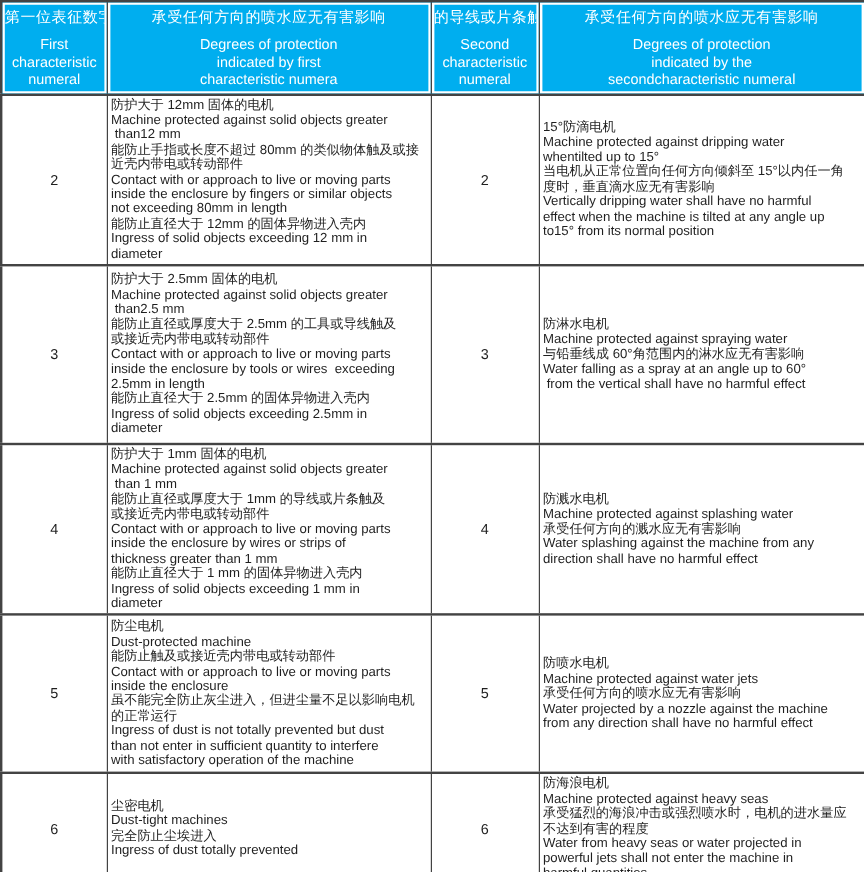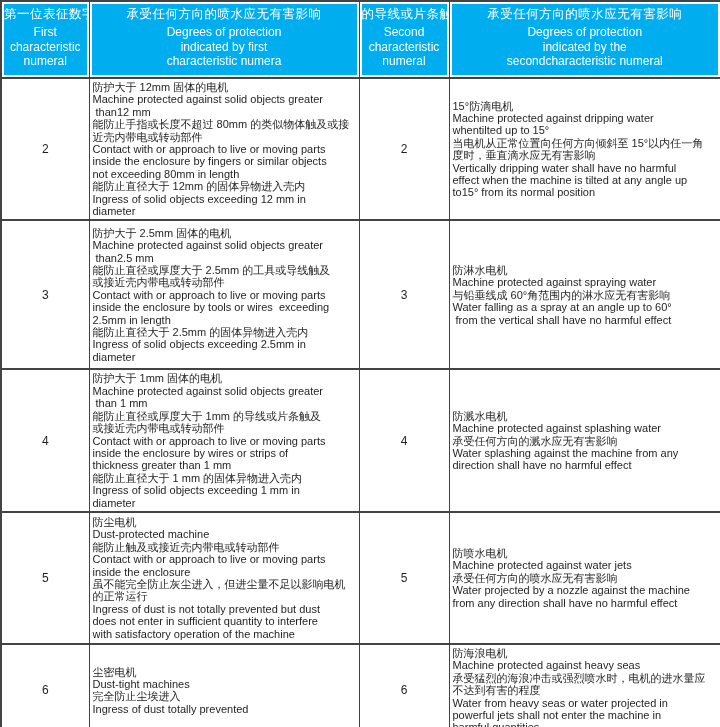--- a/index.html
+++ b/index.html
@@ -49,21 +49,21 @@
     text-align: center;
     letter-spacing: 0.5px;
     white-space: nowrap;
     overflow: hidden;
   }
   .hdr-en {
     font-size: 12px;
     line-height: 14.5px;
     text-align: center;
     white-space: pre-line;
-    margin-top: 3px;
+    margin-top: 8px;
   }
   
   td.num {
     text-align: center;
     vertical-align: middle;
     font-size: 12px;
   }
   td.desc {
     vertical-align: middle;
     padding: 2px 2px 2px 3px;
@@ -182,21 +182,21 @@
   <tr style="height: 132px;">
     <td class="num">5</td>
     <td class="desc">防尘电机
 Dust-protected machine
 能防止触及或接近壳内带电或转动部件
 Contact with or approach to live or moving parts
 inside the enclosure
 虽不能完全防止灰尘进入，但进尘量不足以影响电机
 的正常运行
 Ingress of dust is not totally prevented but dust
-does not enter in sufficient quantity to interfere
+than not enter in sufficient quantity to interfere
 with satisfactory operation of the machine</td>
     <td class="num">5</td>
     <td class="desc">防喷水电机
 Machine protected against water jets
 承受任何方向的喷水应无有害影响
 Water projected by a nozzle against the machine
 from any direction shall have no harmful effect</td>
   </tr>
 
   <tr style="height: 84px;">

